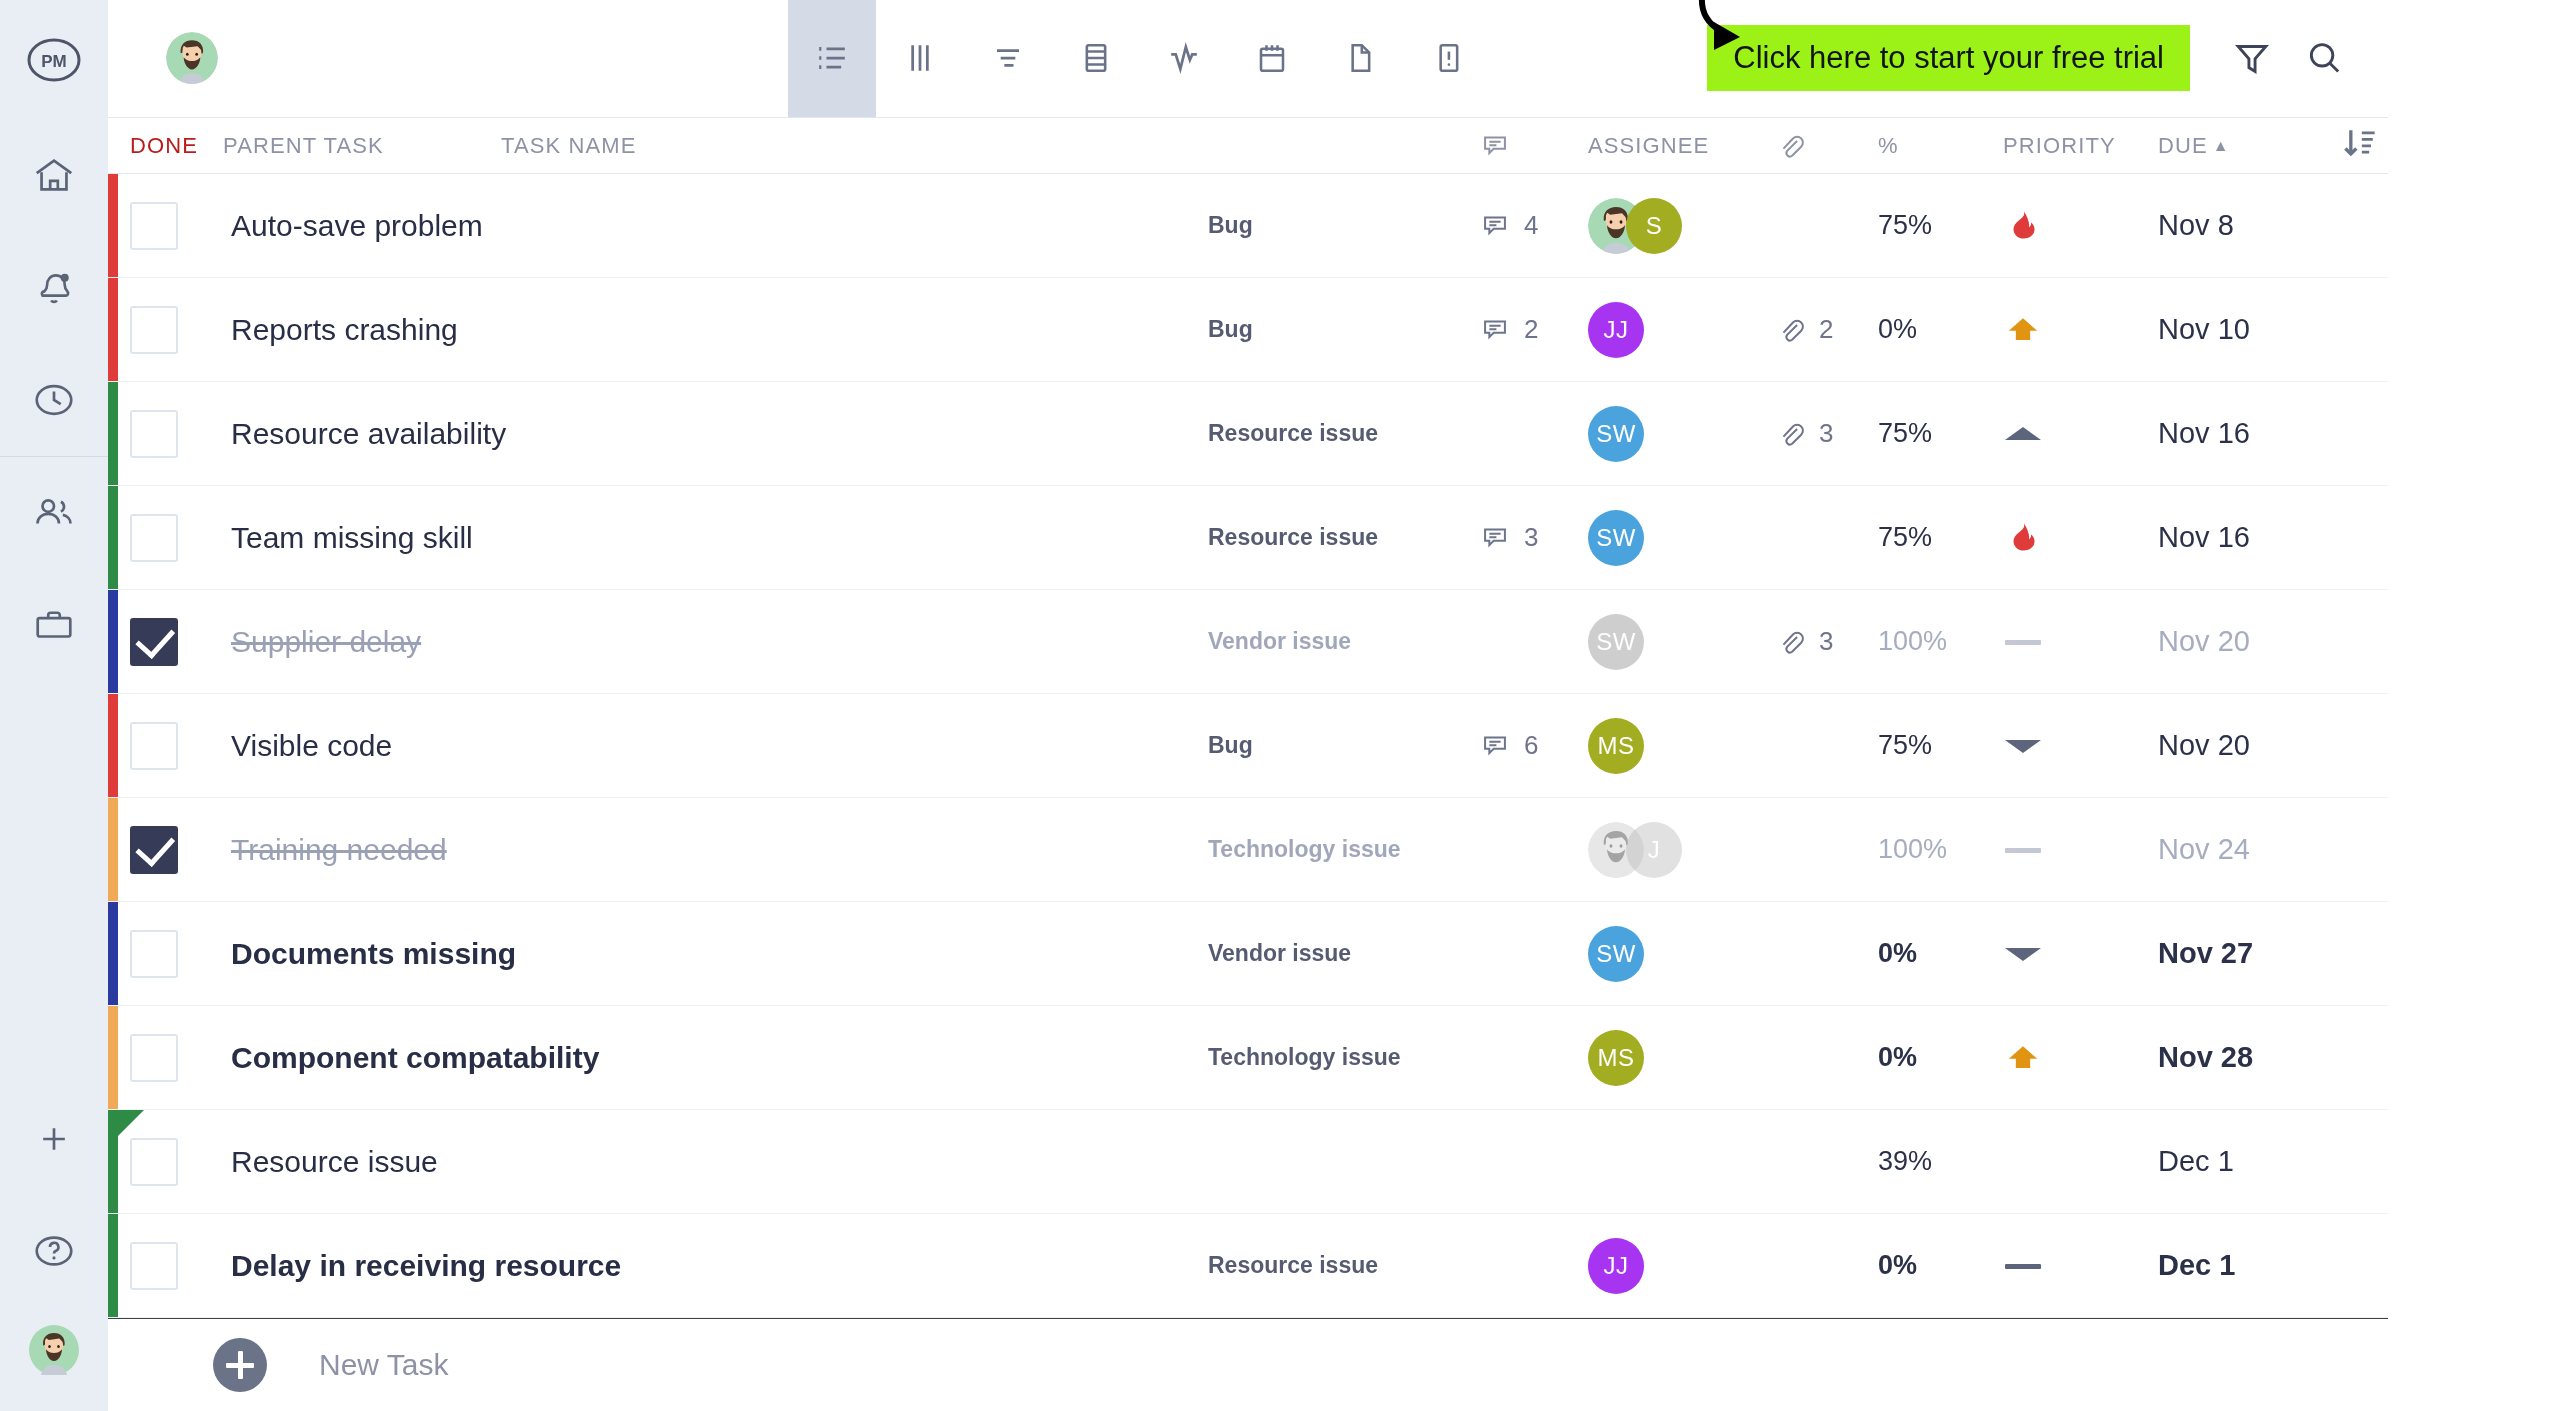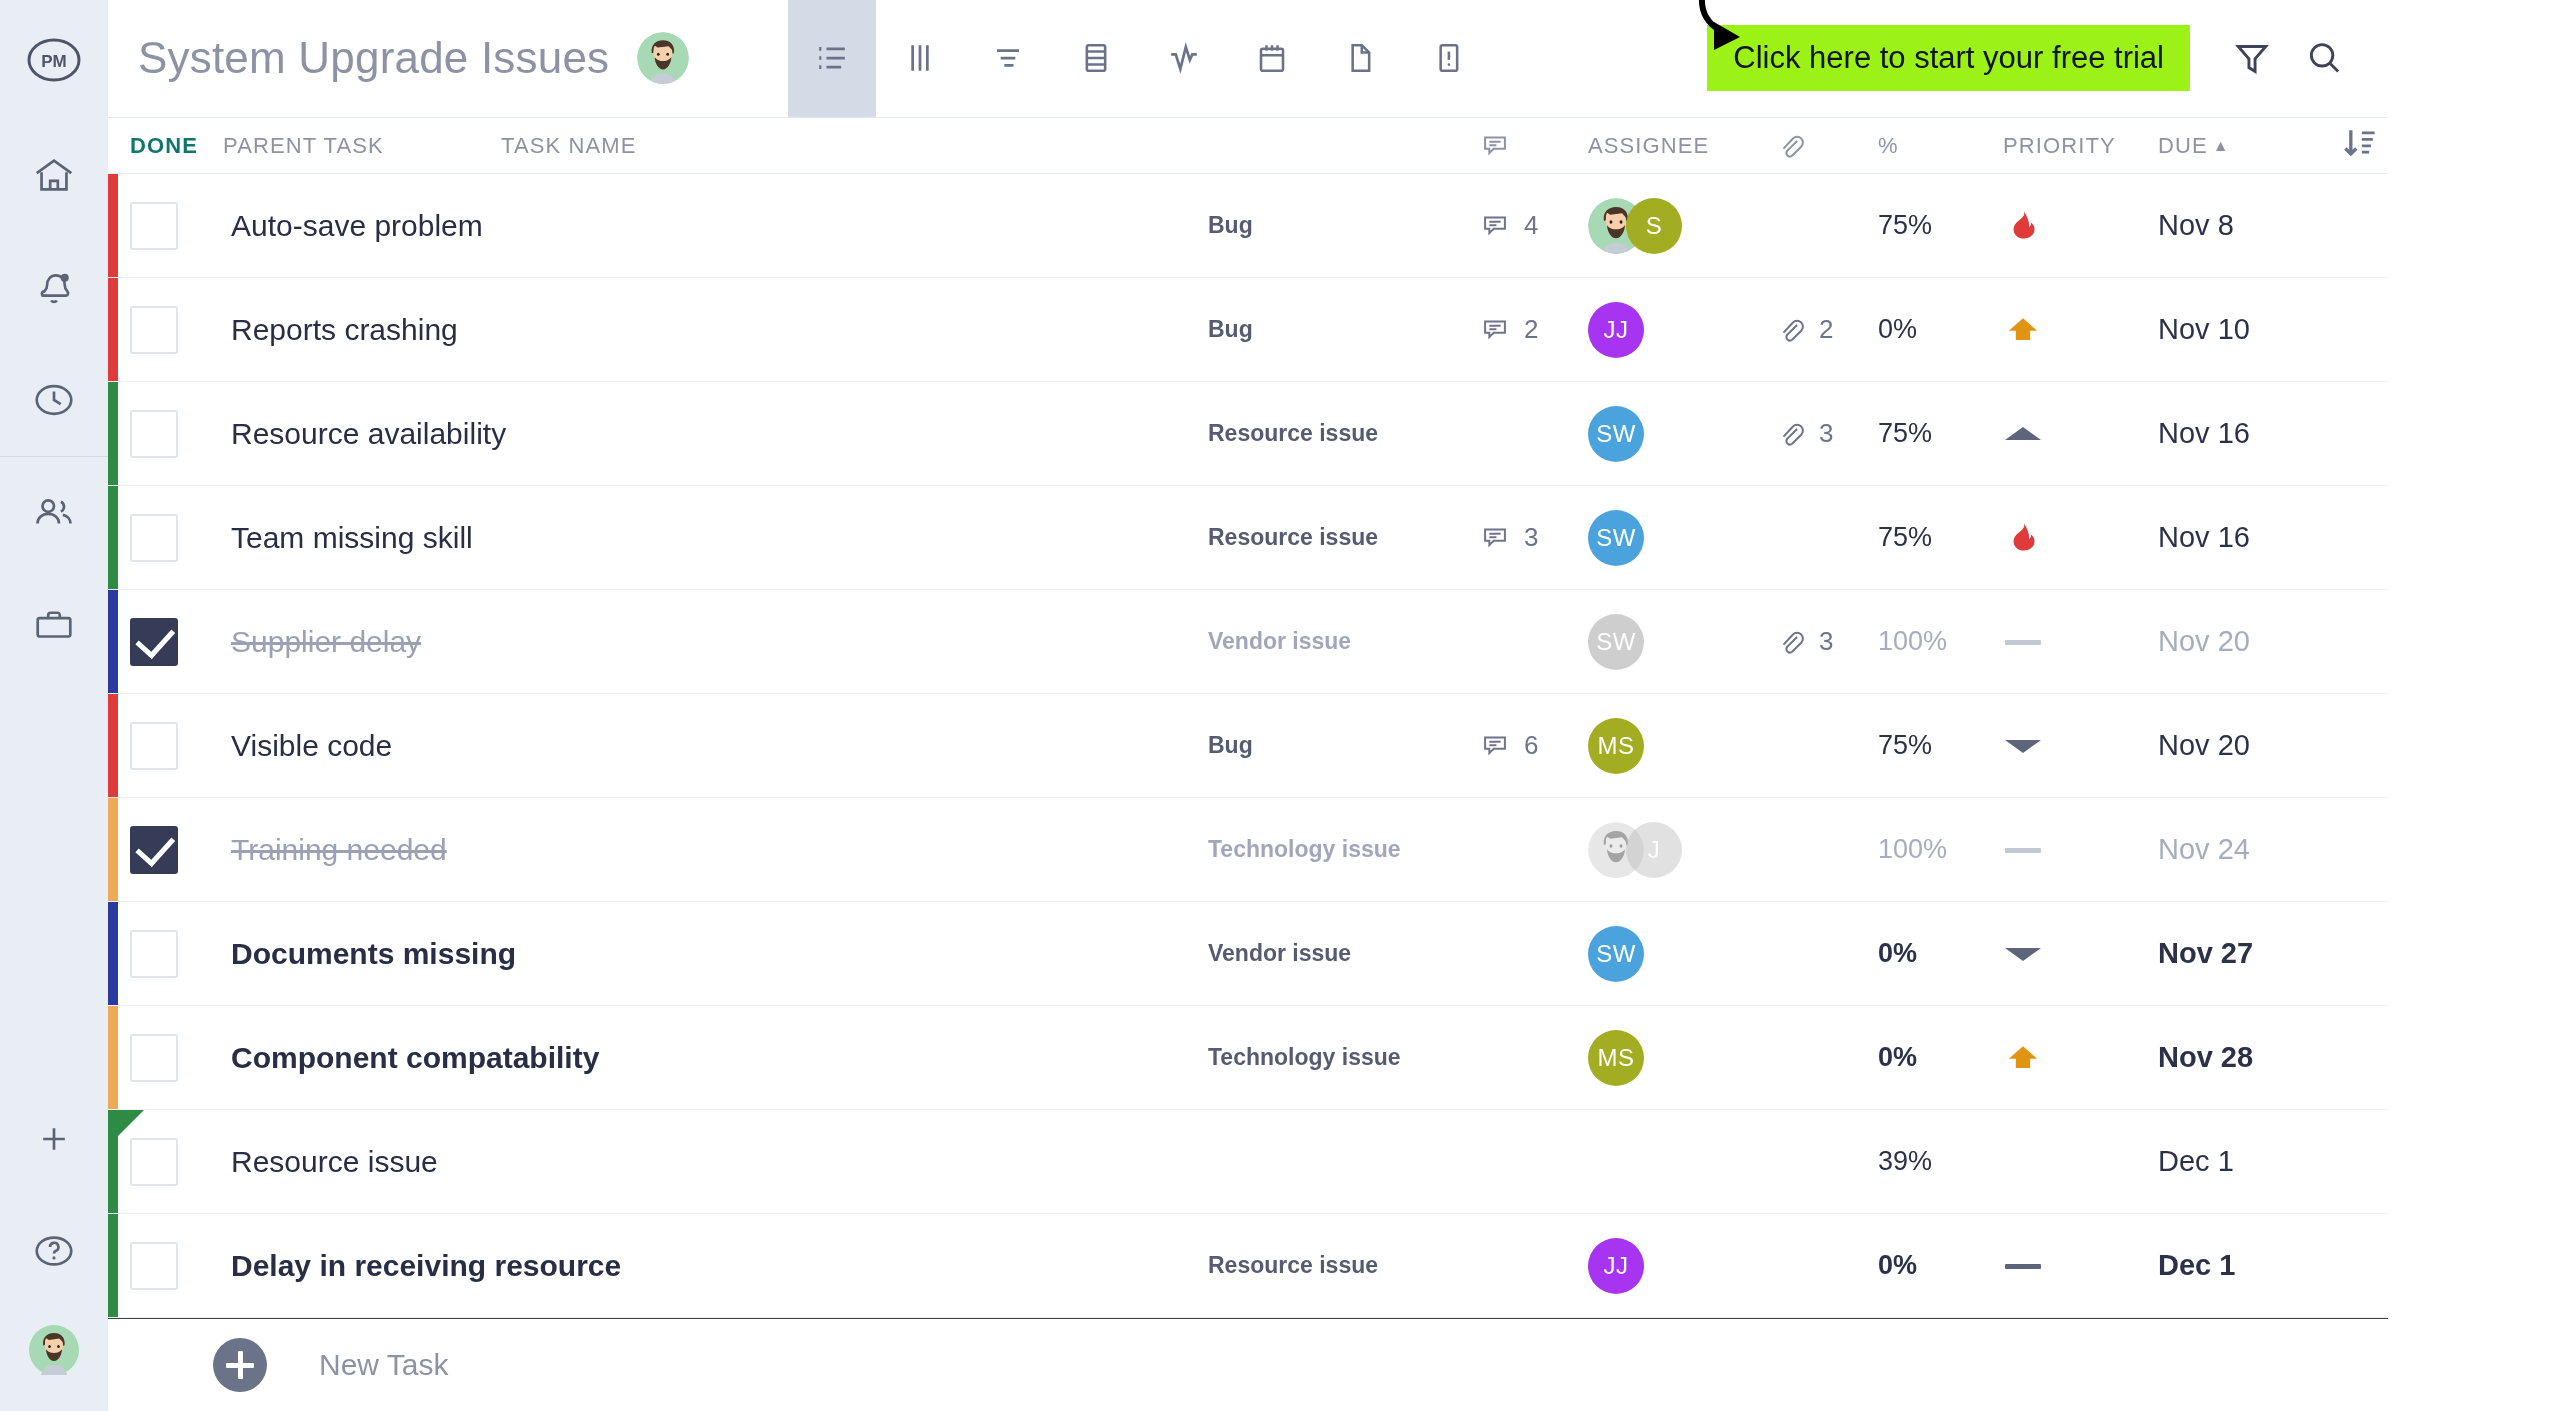--- a/index.html
+++ b/index.html
@@ -104,21 +104,21 @@
   .c-name   { flex: 0 0 985px; padding-left: 8px; }
   .c-parent { flex: 0 0 270px; }
   .c-comm   { flex: 0 0 110px; }
   .c-assign { flex: 0 0 185px; }
   .c-att    { flex: 0 0 105px; }
   .c-pct    { flex: 0 0 125px; }
   .c-prio   { flex: 0 0 155px; }
   .c-due    { flex: 0 0 180px; }
   .c-end    { flex: 1 1 auto; display: flex; align-items: center; justify-content: flex-end; padding-right: 24px; gap: 28px; }
 
-  .thead .c-check { color:#0f766e;font-weight:bold; }
+  .thead .c-check { color:#b91c1c; }
 
   .trow {
     height: 104px; display: flex; align-items: center;
     border-bottom: 1px solid #edf1f6;
     position: relative;
   }
 
   .bar { width: 10px; height: 100%; position: relative; }
   .bar-tri { position:absolute; left:10px; top:0; width:0; height:0;
              border-top: 26px solid #2e8b45; border-right: 26px solid transparent; }
@@ -258,21 +258,20 @@
           <path d="M12 50c1.5-7 6.5-10 13-10s11.5 3 13 10z" fill="#c6ccd6"></path>
         </svg>
       </div>
     </div>
   </div>
 
   <div class="main">
 
     <div class="topbar">
       <div class="title-zone">
-        <div class="proj-title">System Upgrade Issues</div>
         <div class="title-avatar">
           <svg width="52" height="52" viewBox="0 0 50 50">
             <circle cx="25" cy="25" r="25" fill="#a8d9b5"></circle>
             <path d="M25 8c-7 0-11 4.5-11 10.5 0 1 .3 2 .3 2l1.5-.6.6-3.6 2.4 1.6 11.6-1.6 2.8 3.3.9 1 1.1.1s.5-1.2.5-2.4C35.7 12.4 32 8 25 8z" fill="#4a3526"></path>
             <path d="M16 19.8c0 7.5 4 13.2 9 13.2s9-5.7 9-13.2c0-1-.2-1.9-.4-2.7l-3.2-3.5-10.5 1.4-2.8-1.8-1 2.3c-.1.8-.1 1.5-.1 2.3z" fill="#f6d0ac"></path>
             <path d="M17 24c0 5.7 3.6 12 8 12s8-6.3 8-12c0 0-2 4-8 4s-8-4-8-4z" fill="#4a3526"></path>
             <ellipse cx="20.5" cy="21.4" rx="1.3" ry="1.5" fill="#2b2017"></ellipse>
             <ellipse cx="29.5" cy="21.4" rx="1.3" ry="1.5" fill="#2b2017"></ellipse>
             <path d="M12 50c1.5-7 6.5-10 13-10s11.5 3 13 10z" fill="#c6ccd6"></path>
           </svg>

